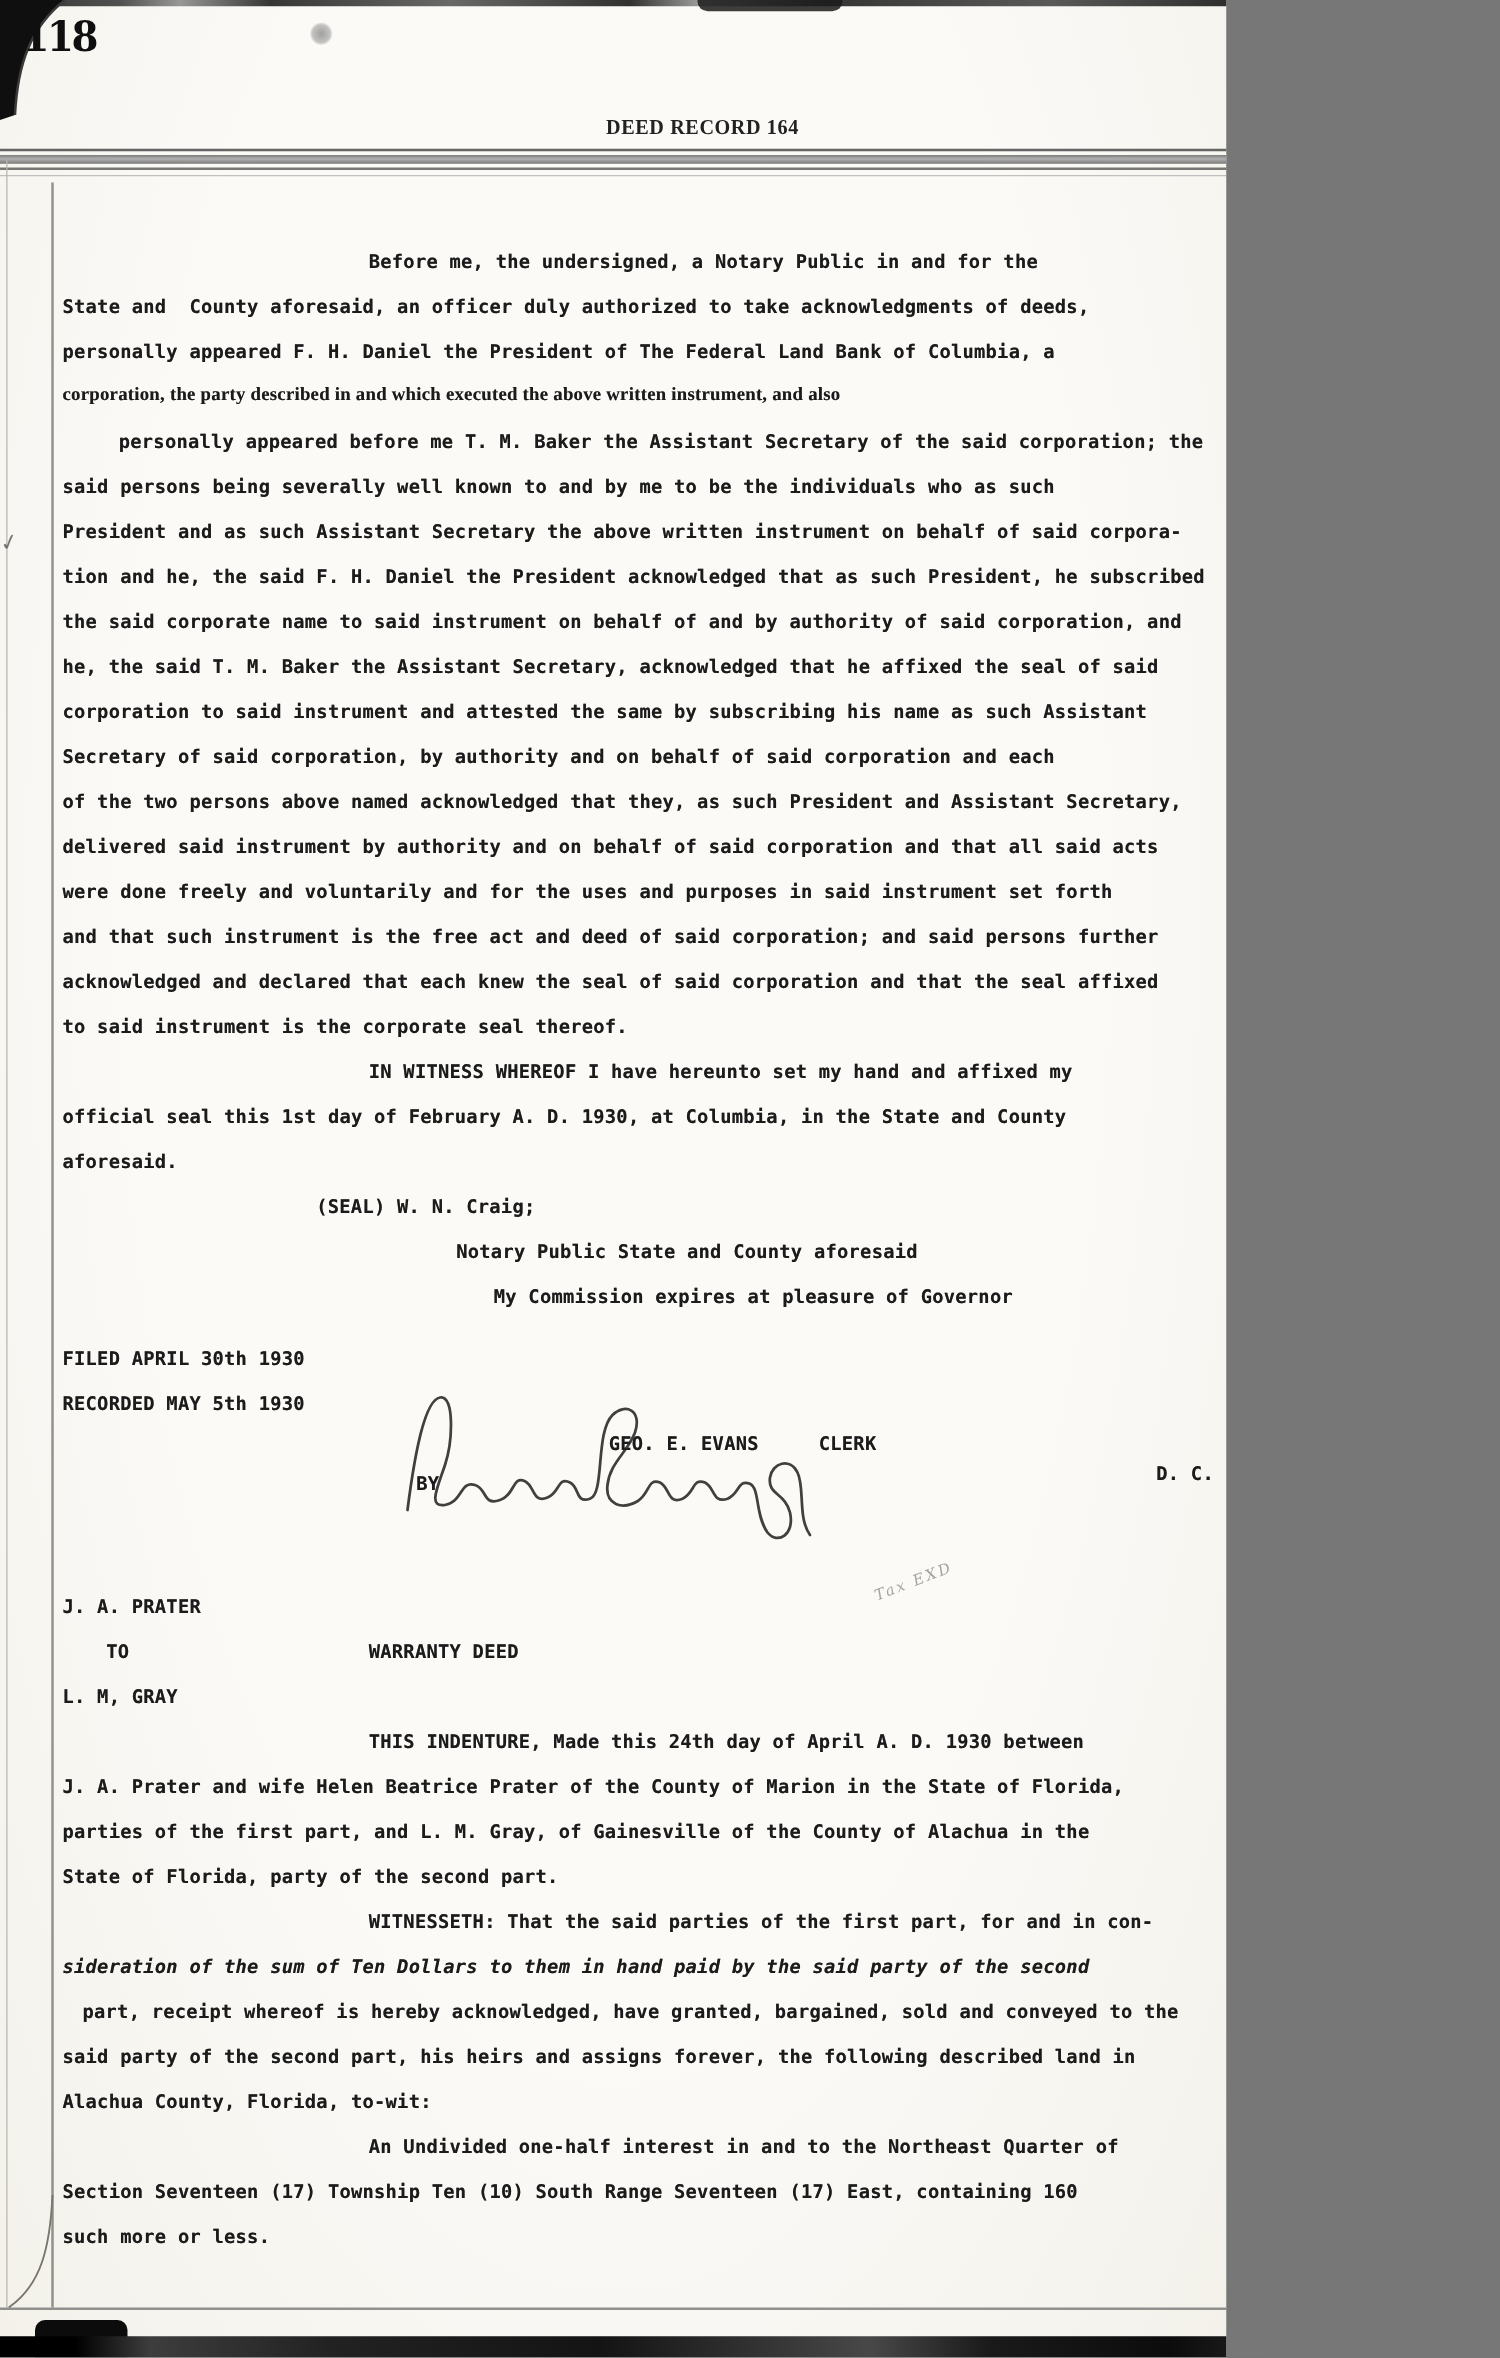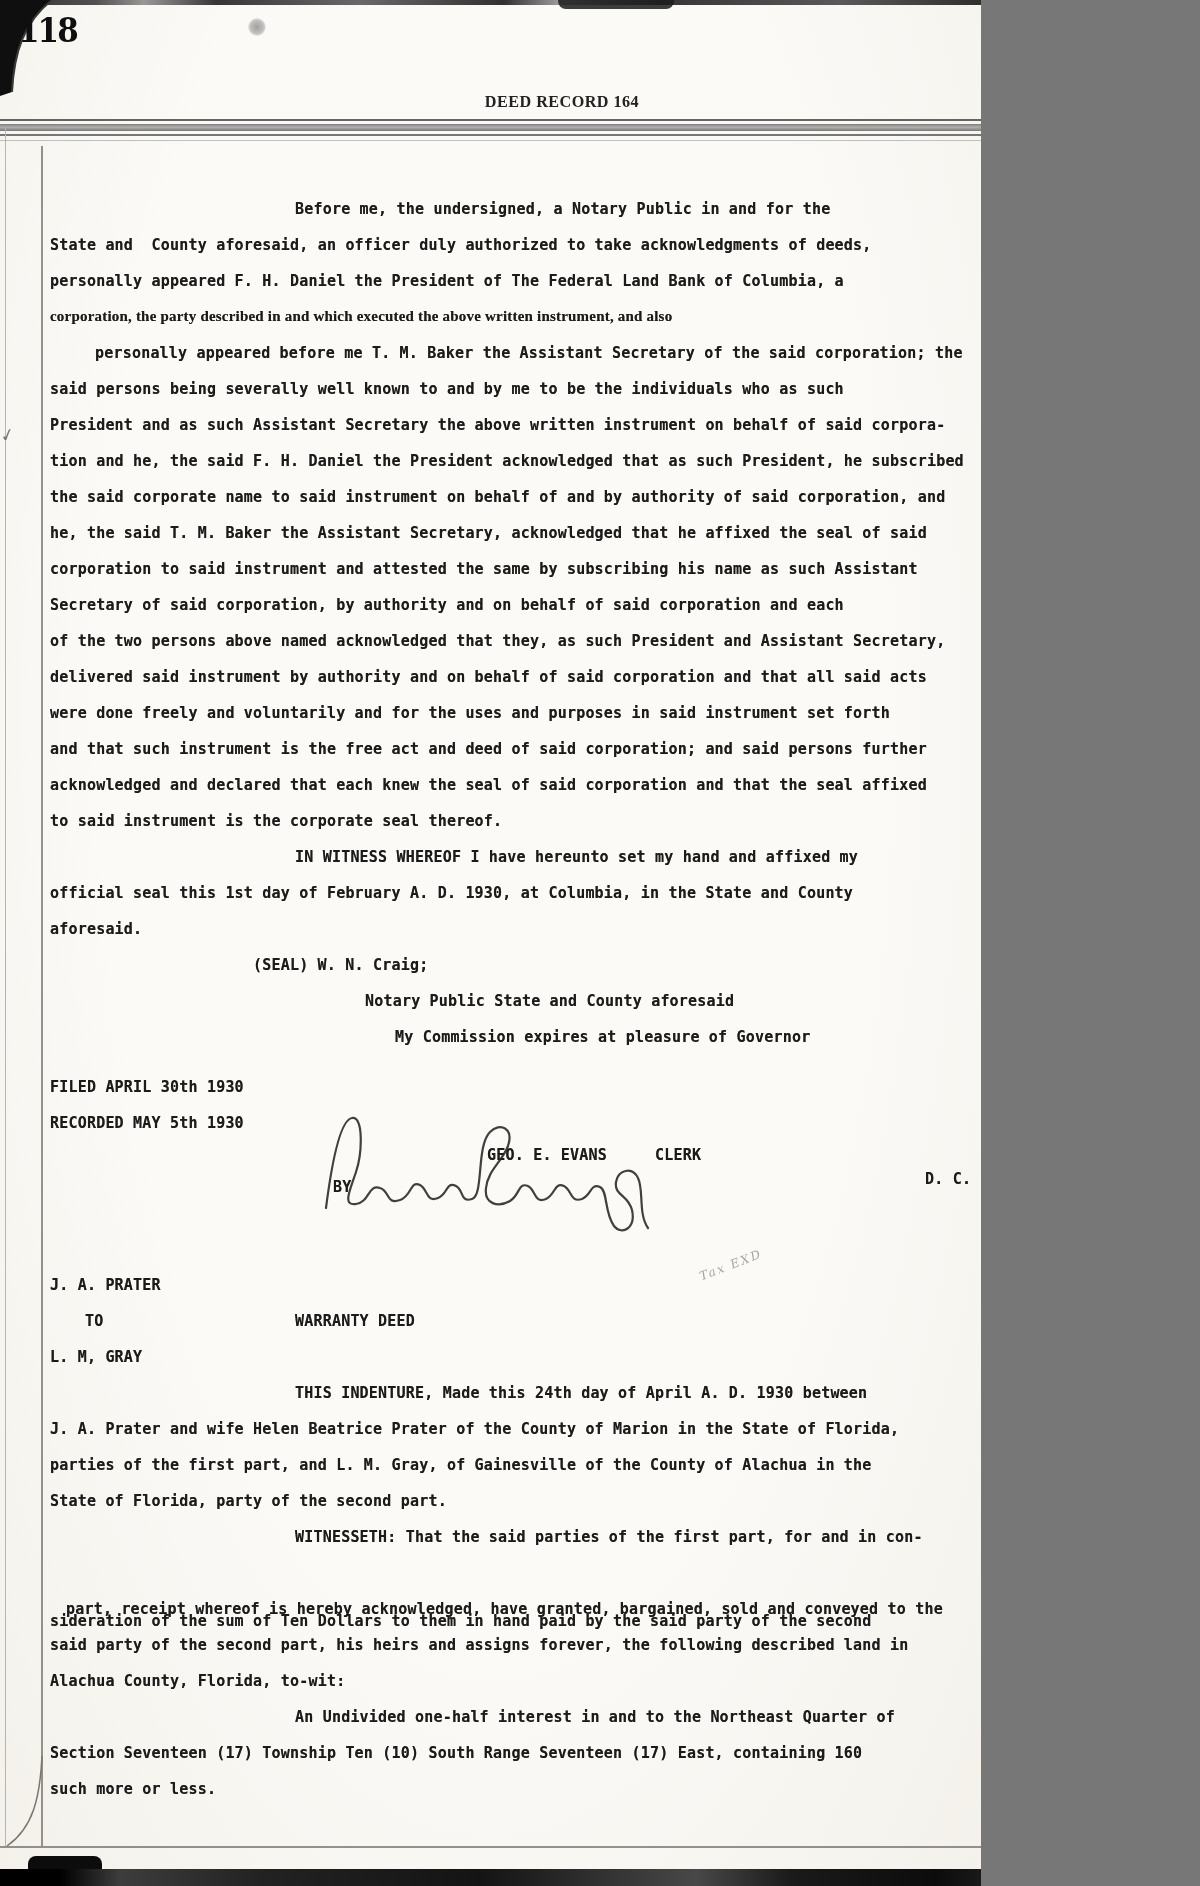--- a/index.html
+++ b/index.html
@@ -122,21 +122,21 @@
       <div class="tline" style="left: 925px; top: 1170px;">D. C.</div>
       <div class="tline" style="left: 50px; top: 1276px;">J. A. PRATER</div>
       <div class="tline" style="left: 85px; top: 1312px;">TO</div>
       <div class="tline" style="left: 295px; top: 1312px;">WARRANTY DEED</div>
       <div class="tline" style="left: 50px; top: 1348px;">L. M, GRAY</div>
       <div class="tline" style="left: 295px; top: 1384px;">THIS INDENTURE, Made this 24th day of April A. D. 1930 between</div>
       <div class="tline" style="left: 50px; top: 1420px;">J. A. Prater and wife Helen Beatrice Prater of the County of Marion in the State of Florida,</div>
       <div class="tline" style="left: 50px; top: 1456px;">parties of the first part, and L. M. Gray, of Gainesville of the County of Alachua in the</div>
       <div class="tline" style="left: 50px; top: 1492px;">State of Florida, party of the second part.</div>
       <div class="tline" style="left: 295px; top: 1528px;">WITNESSETH: That the said parties of the first part, for and in con-</div>
-      <div class="tline" style="left: 50px; top: 1612px;">sideration of the sum of Ten Dollars to them in hand paid by the said party of the second</div>
+      <div class="tline" style="left: 50px; top: 1564px; font-style: italic;">sideration of the sum of Ten Dollars to them in hand paid by the said party of the second</div>
       <div class="tline" style="left: 66px; top: 1600px;">part, receipt whereof is hereby acknowledged, have granted, bargained, sold and conveyed to the</div>
       <div class="tline" style="left: 50px; top: 1636px;">said party of the second part, his heirs and assigns forever, the following described land in</div>
       <div class="tline" style="left: 50px; top: 1672px;">Alachua County, Florida, to-wit:</div>
       <div class="tline" style="left: 295px; top: 1708px;">An Undivided one-half interest in and to the Northeast Quarter of</div>
       <div class="tline" style="left: 50px; top: 1744px;">Section Seventeen (17) Township Ten (10) South Range Seventeen (17) East, containing 160</div>
       <div class="tline" style="left: 50px; top: 1780px;">such more or less.</div>
     </div>
 
   <div class="margin-check">✓</div>
   <div class="margin-tick">’</div>

